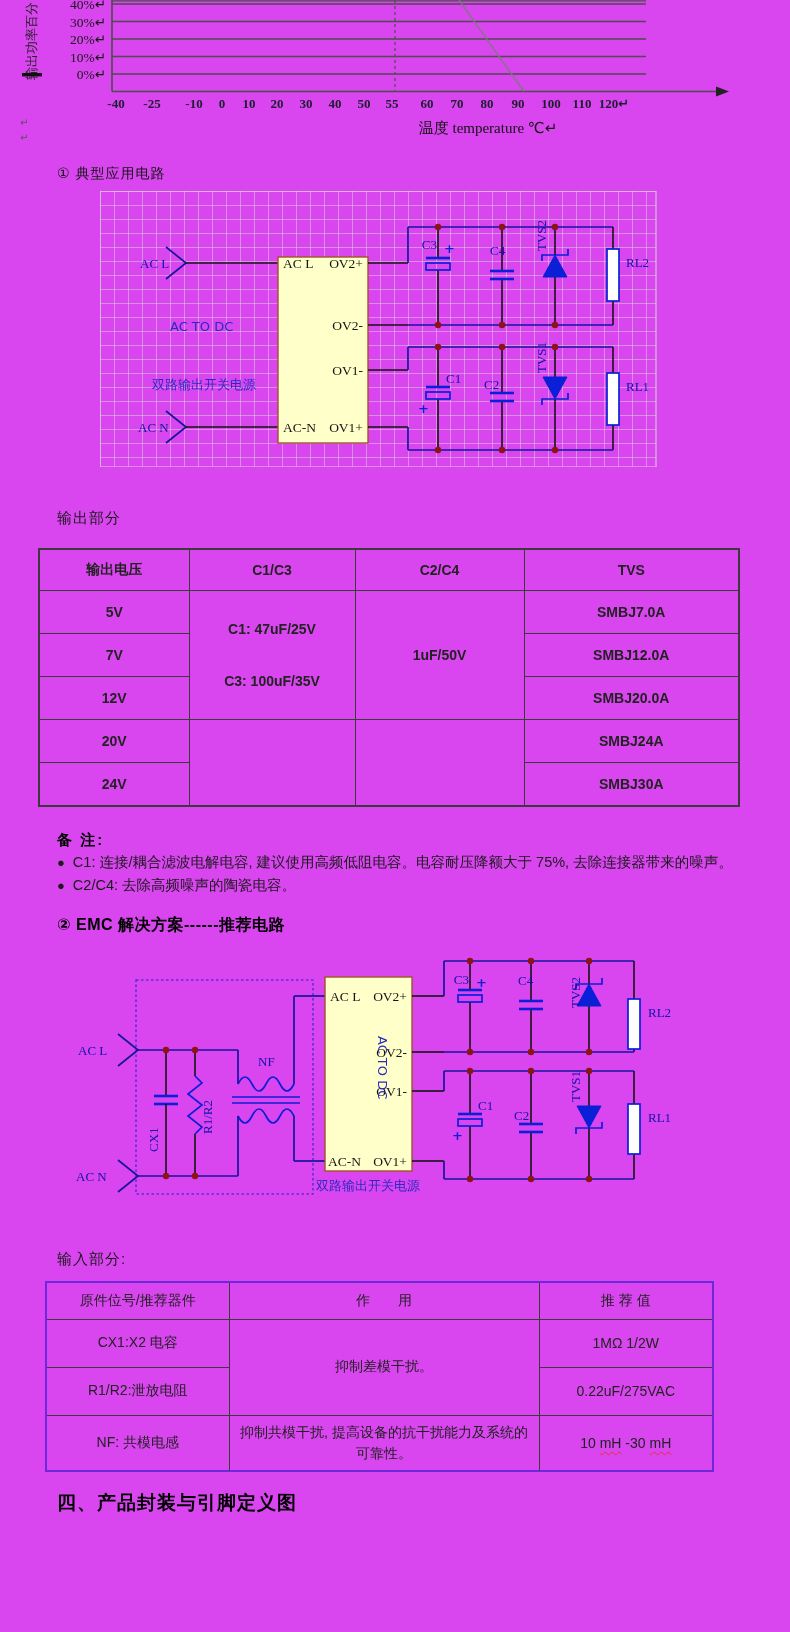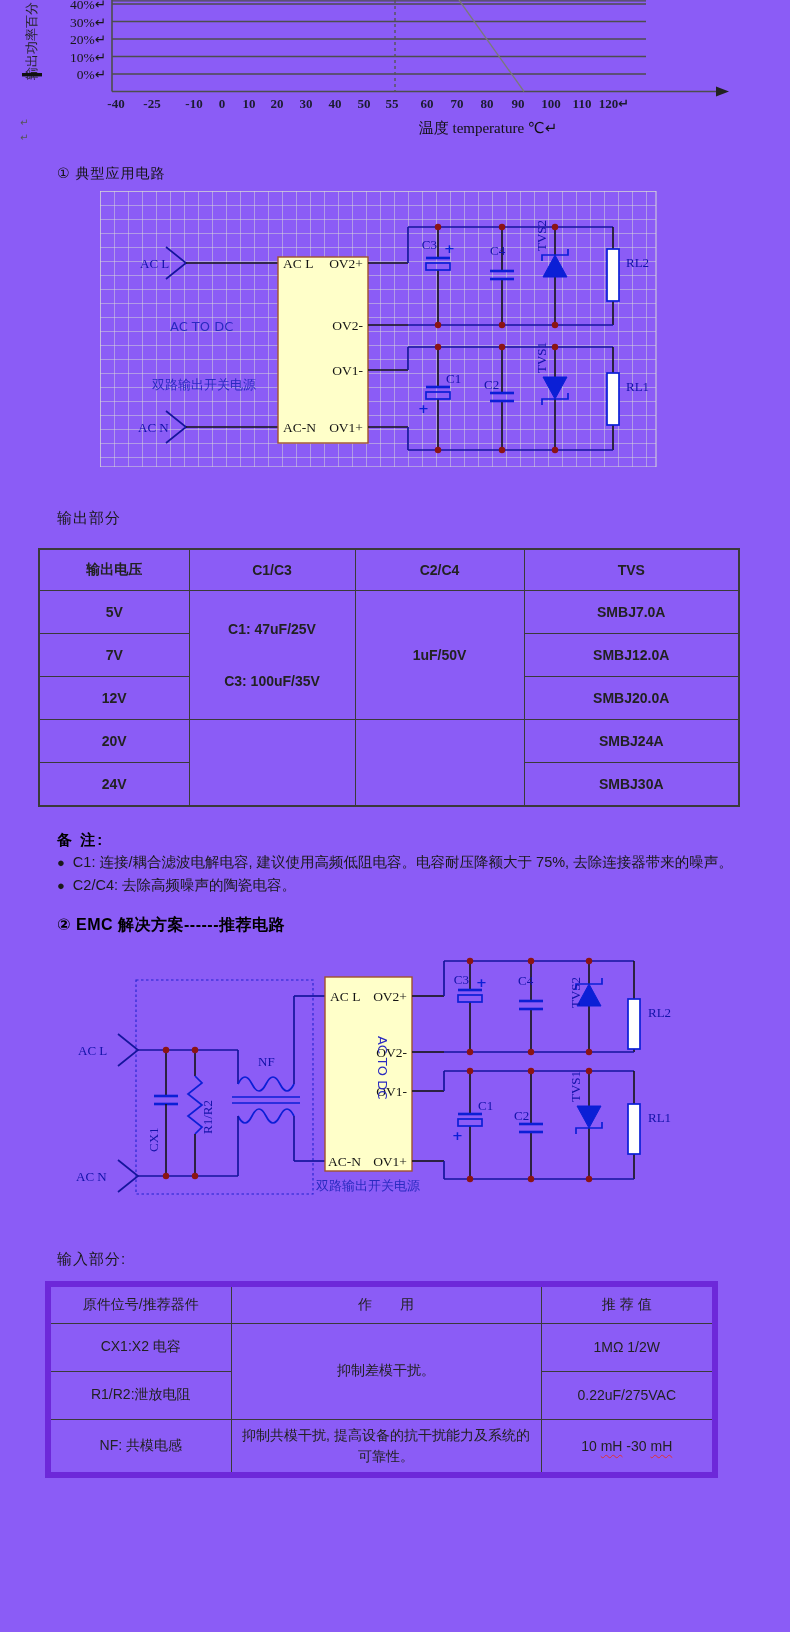--- a/index.html
+++ b/index.html
@@ -1,18 +1,18 @@
 <!DOCTYPE html>
 <html><head>
 <meta charset="utf-8">
 <style>
   html,body{margin:0;padding:0;}
   body{width:790px;height:1632px;background:#ffffff;overflow:hidden;
        font-family:"Liberation Sans","DejaVu Sans",sans-serif;color:#1a1a1a;}
-  .page{position:relative;width:790px;height:1632px;background:#8b5cf6;}
+  .page{position:relative;width:790px;height:1632px;background:#d946ef;}
 
   
   .chart-wrap{display:block;}
   text{user-select:none;}
   .ax{stroke:#4d4d4d;stroke-width:1.6;fill:none;}
   .grid{stroke:#4d4d4d;stroke-width:1.3;fill:none;}
   .dashline{stroke:#555;stroke-width:1.4;stroke-dasharray:3 3;fill:none;}
   .diag{stroke:#7a7a7a;stroke-width:1.3;fill:none;}
   .ytick{font:13.5px "Liberation Serif","DejaVu Sans",serif;fill:#161616;}
   .xtick{font:600 13px "Liberation Serif","DejaVu Sans",serif;fill:#1c1c30;}
@@ -46,21 +46,21 @@
 
   
   table{border-collapse:collapse;table-layout:fixed;}
   .out-table{margin:20px 0 0 38px;width:700px;border:2px solid #3a3a3a;}
   .out-table td,.out-table th{border:1px solid #3a3a3a;font-size:14px;font-weight:700;
       text-align:center;vertical-align:middle;color:#222;padding:0;}
   .out-table th{height:40px;}
   .out-table td{height:42px;}
   .cell-left{text-align:left;padding-left:44px;}
   .c1c3-l1{margin-bottom:36px;}
-  .in-table{margin:12px 0 0 45px;width:667px;border:6px solid #6d28d9;}
+  .in-table{margin:12px 0 0 45px;width:667px;border:2px solid #6d28d9;}
   .in-table td,.in-table th{border:1px solid #3a3a3a;font-size:14px;font-weight:400;
       text-align:center;vertical-align:middle;color:#222;padding:0 6px;}
   .in-table th{height:36px;}
   .func-left{text-align:left;padding:4px 10px;line-height:1.5;}
   .wavy{text-decoration:underline;text-decoration-style:wavy;text-decoration-color:#e03131;text-decoration-thickness:1px;text-underline-offset:3px;margin-top:11px;}
 
   
   .notes{margin:24px 0 0 57px;width:676px;}
   .notes-title{font-size:15px;font-weight:700;color:#000;letter-spacing:2px;}
   .note-item{margin-top:1px;font-size:14.5px;line-height:1.55;color:#1a1a1a;}
@@ -456,14 +456,15 @@
       <td>0.22uF/275VAC</td>
     </tr>
     <tr style="height:56px">
       <td>NF:  共模电感</td>
       <td class="func-left">抑制共模干扰, 提高设备的抗干扰能力及系统的可靠性。</td>
       <td><span>10 </span><span class="wavy">mH</span><span> -30 </span><span class="wavy">mH</span></td>
     </tr>
   </tbody>
     </table>
 
+  <div class="h-footer">四、产品封装与引脚定义图</div>
 
 </div>
 
 </body></html>

